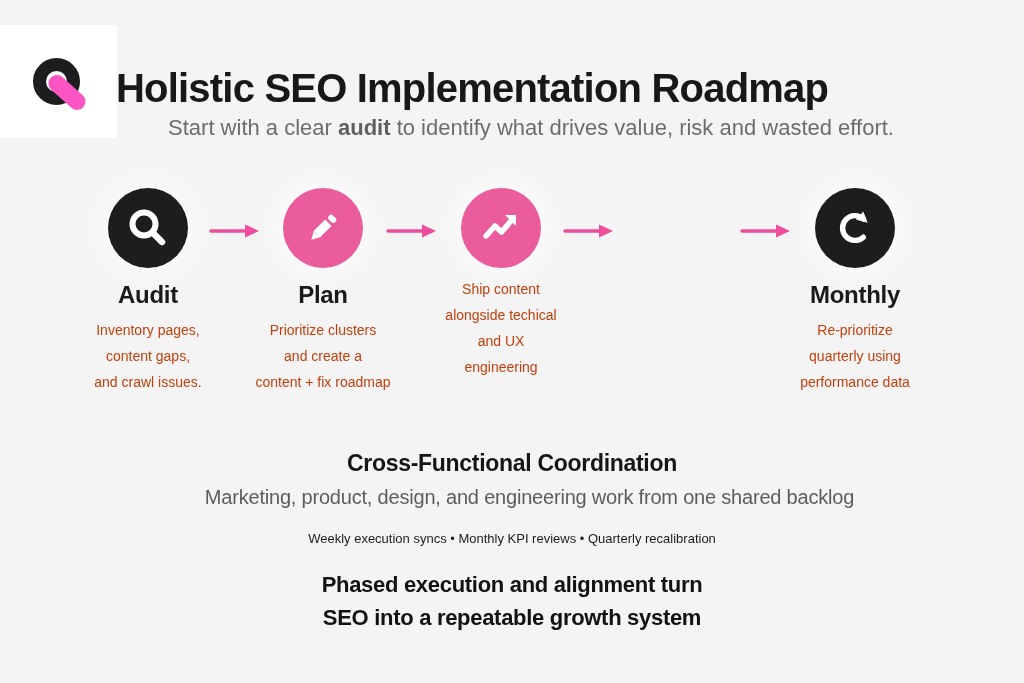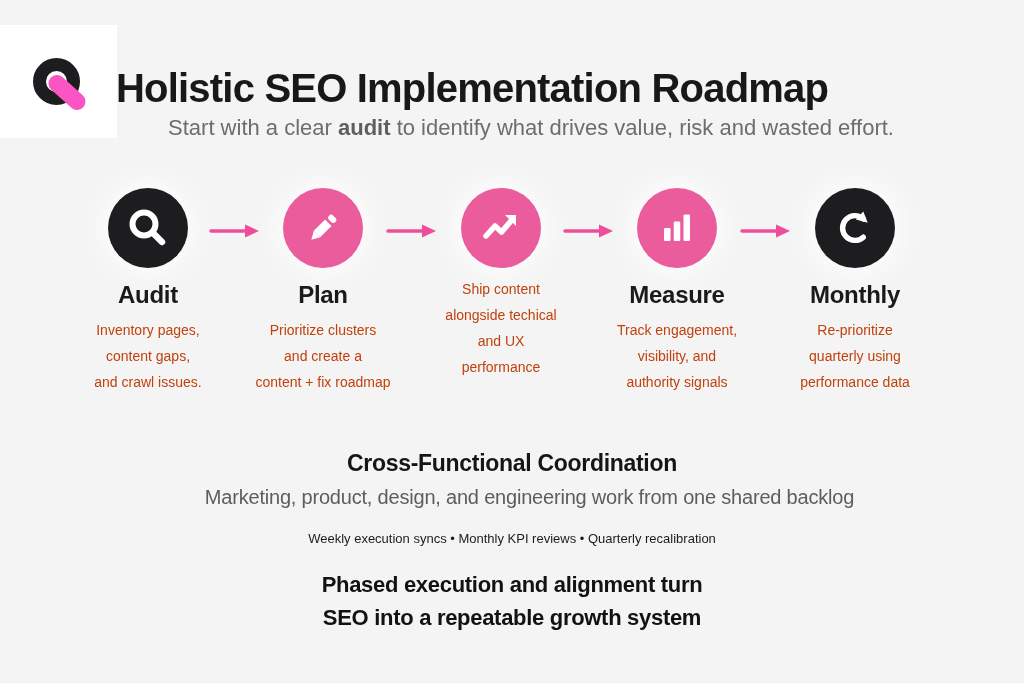--- a/index.html
+++ b/index.html
@@ -195,38 +195,23 @@
   <div class="step step-3">
     <div class="circle pink">
       <svg width="48" height="48" viewBox="0 0 48 48">
         <path d="M9,32 L18,22 L24.5,28 L33.5,17.5" fill="none" stroke="#ffffff" stroke-width="5.6" stroke-linecap="round" stroke-linejoin="round"></path>
         <path d="M28,11 L39,11 L39,22 Z" fill="#ffffff"></path>
       </svg>
     </div>
     <div class="step-desc">Ship content
 alongside techical
 and UX
-performance</div>
-  </div>
-
-  <div class="step step-4">
-    <div class="circle pink">
-      <svg width="48" height="48" viewBox="0 0 48 48">
-        <g fill="#ffffff">
-          <rect x="11" y="24" width="6.5" height="13" rx="1.2"></rect>
-          <rect x="20.75" y="17.5" width="6.5" height="19.5" rx="1.2"></rect>
-          <rect x="30.5" y="10.5" width="6.5" height="26.5" rx="1.2"></rect>
-        </g>
-      </svg>
-    </div>
-    <div class="step-label">Measure</div>
-    <div class="step-desc">Track engagement,
-visibility, and
-authority signals</div>
-  </div>
+engineering</div>
+  </div>
+
 
   <div class="step step-5">
     <div class="circle dark">
       <svg width="48" height="48" viewBox="0 0 48 48">
         <path d="M 32.3,14.8 A 12.4,12.4 0 1 0 32.3,33.2" fill="none" stroke="#ffffff" stroke-width="5.4" stroke-linecap="round"></path>
         <path d="M36.7,18.8 L24.9,15.5 L32.3,7.4 Z" fill="#ffffff"></path>
       </svg>
     </div>
     <div class="step-label">Monthly</div>
     <div class="step-desc">Re-prioritize

